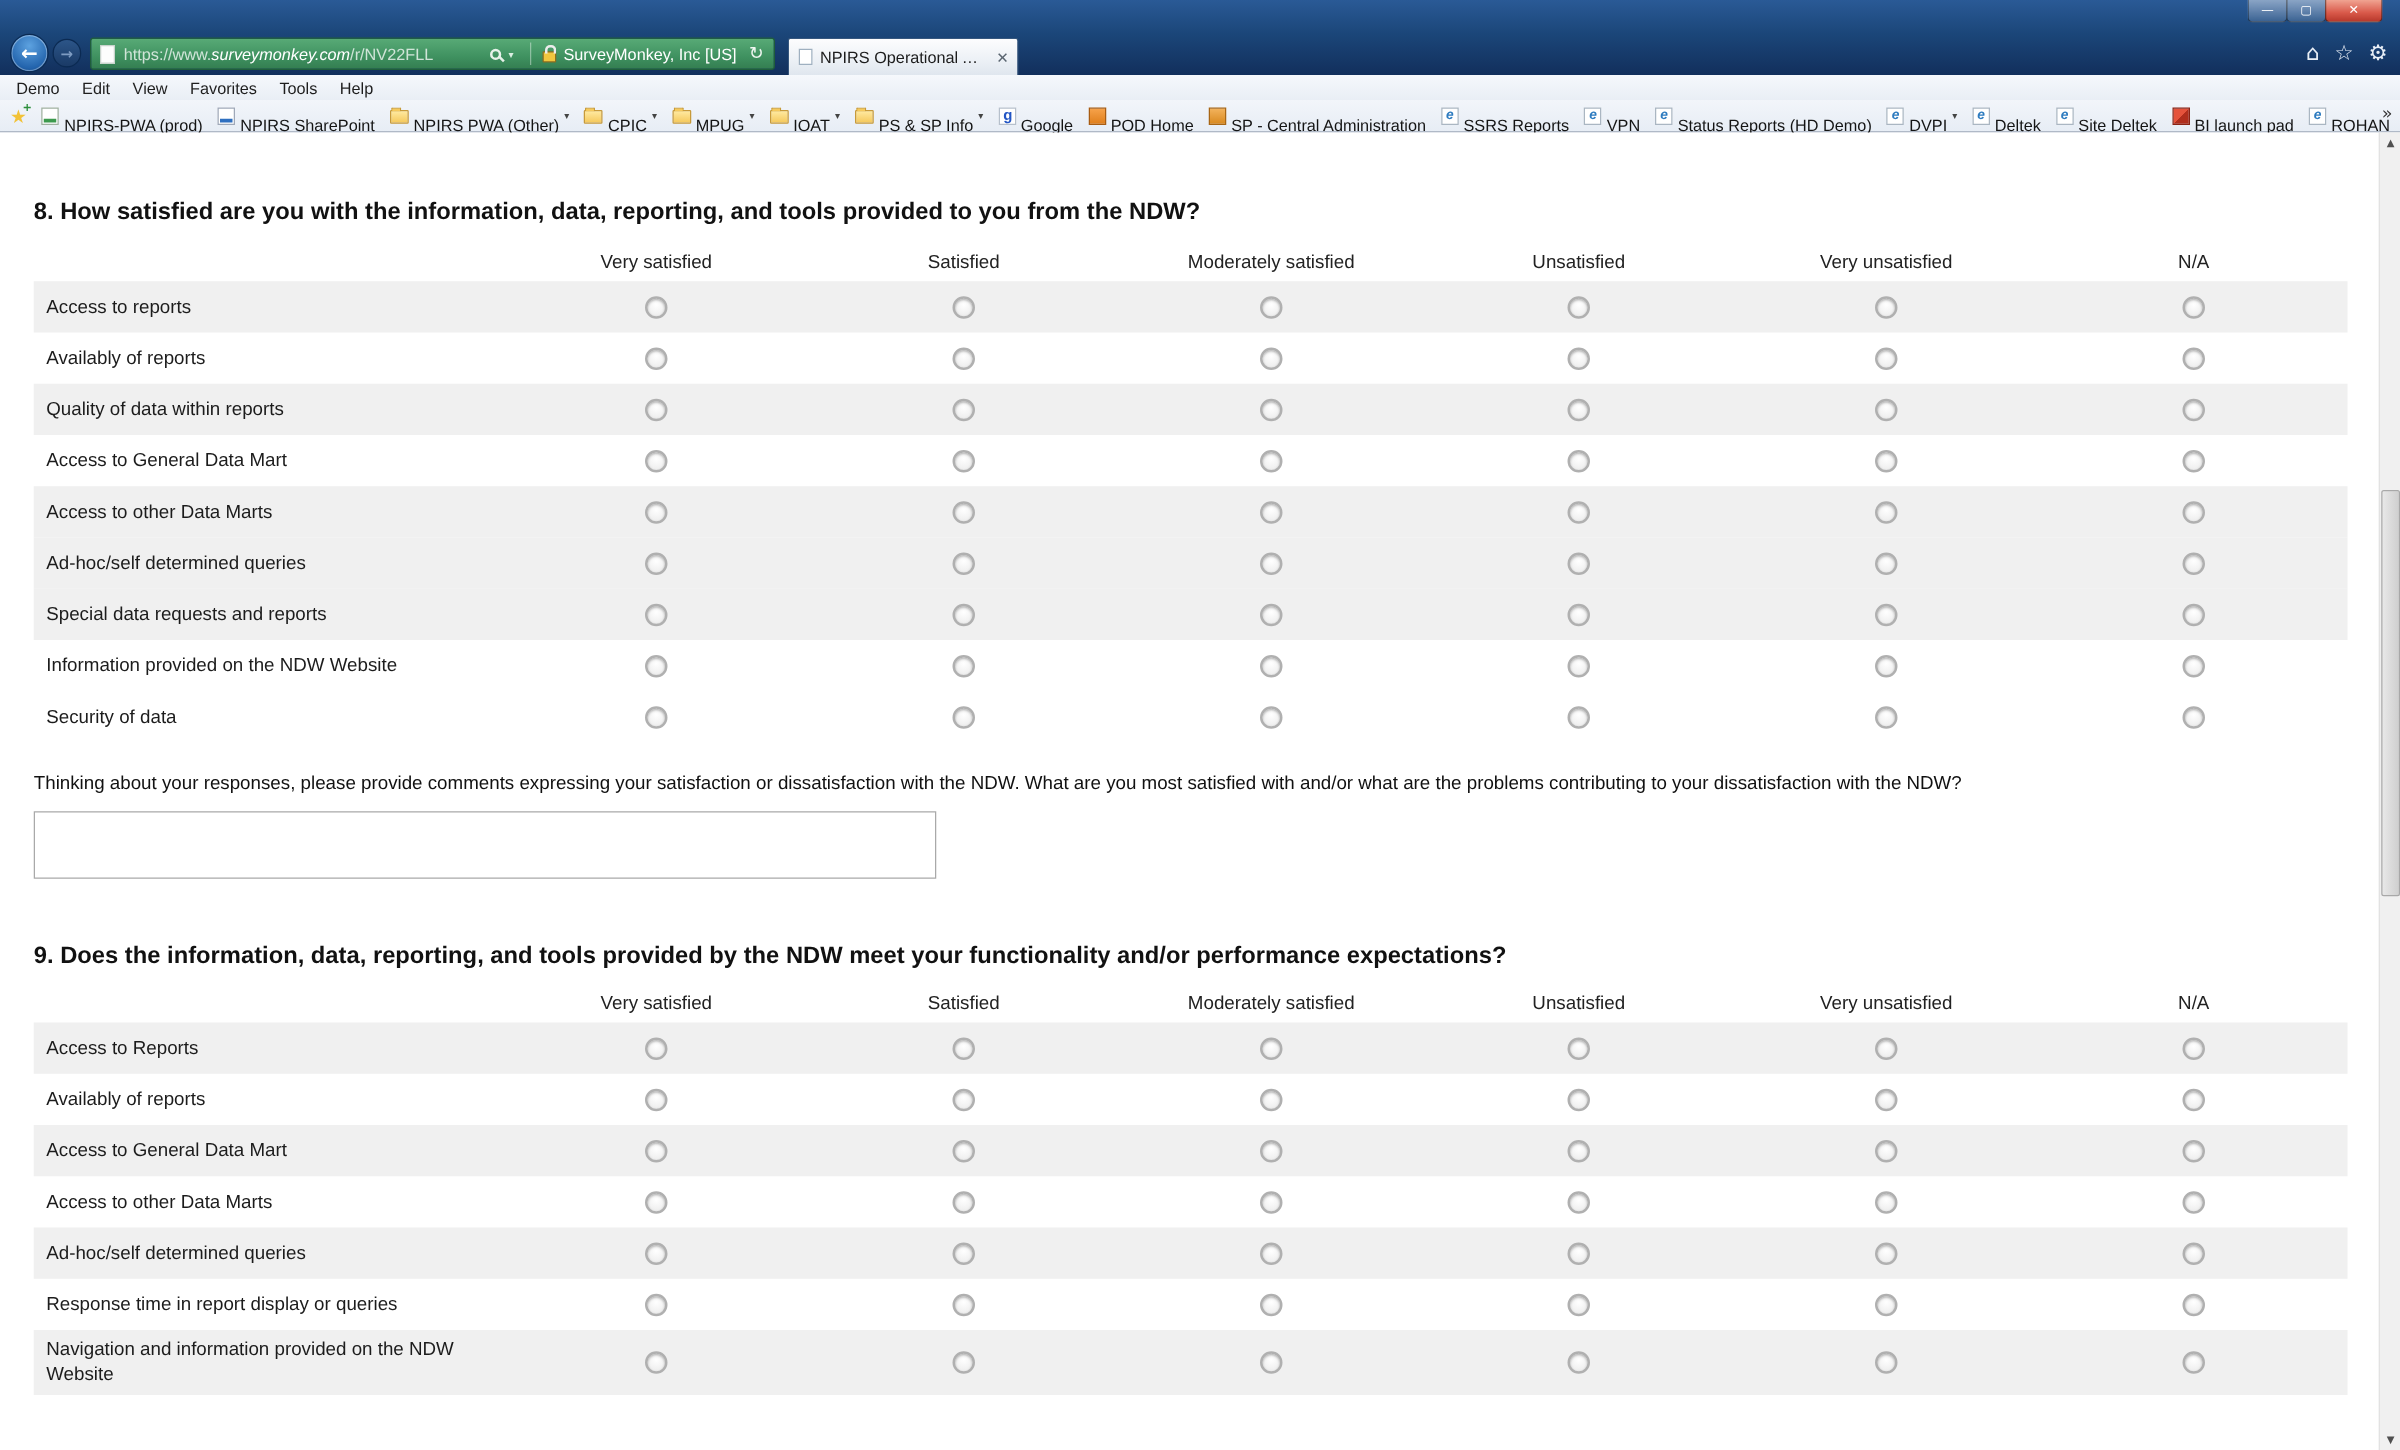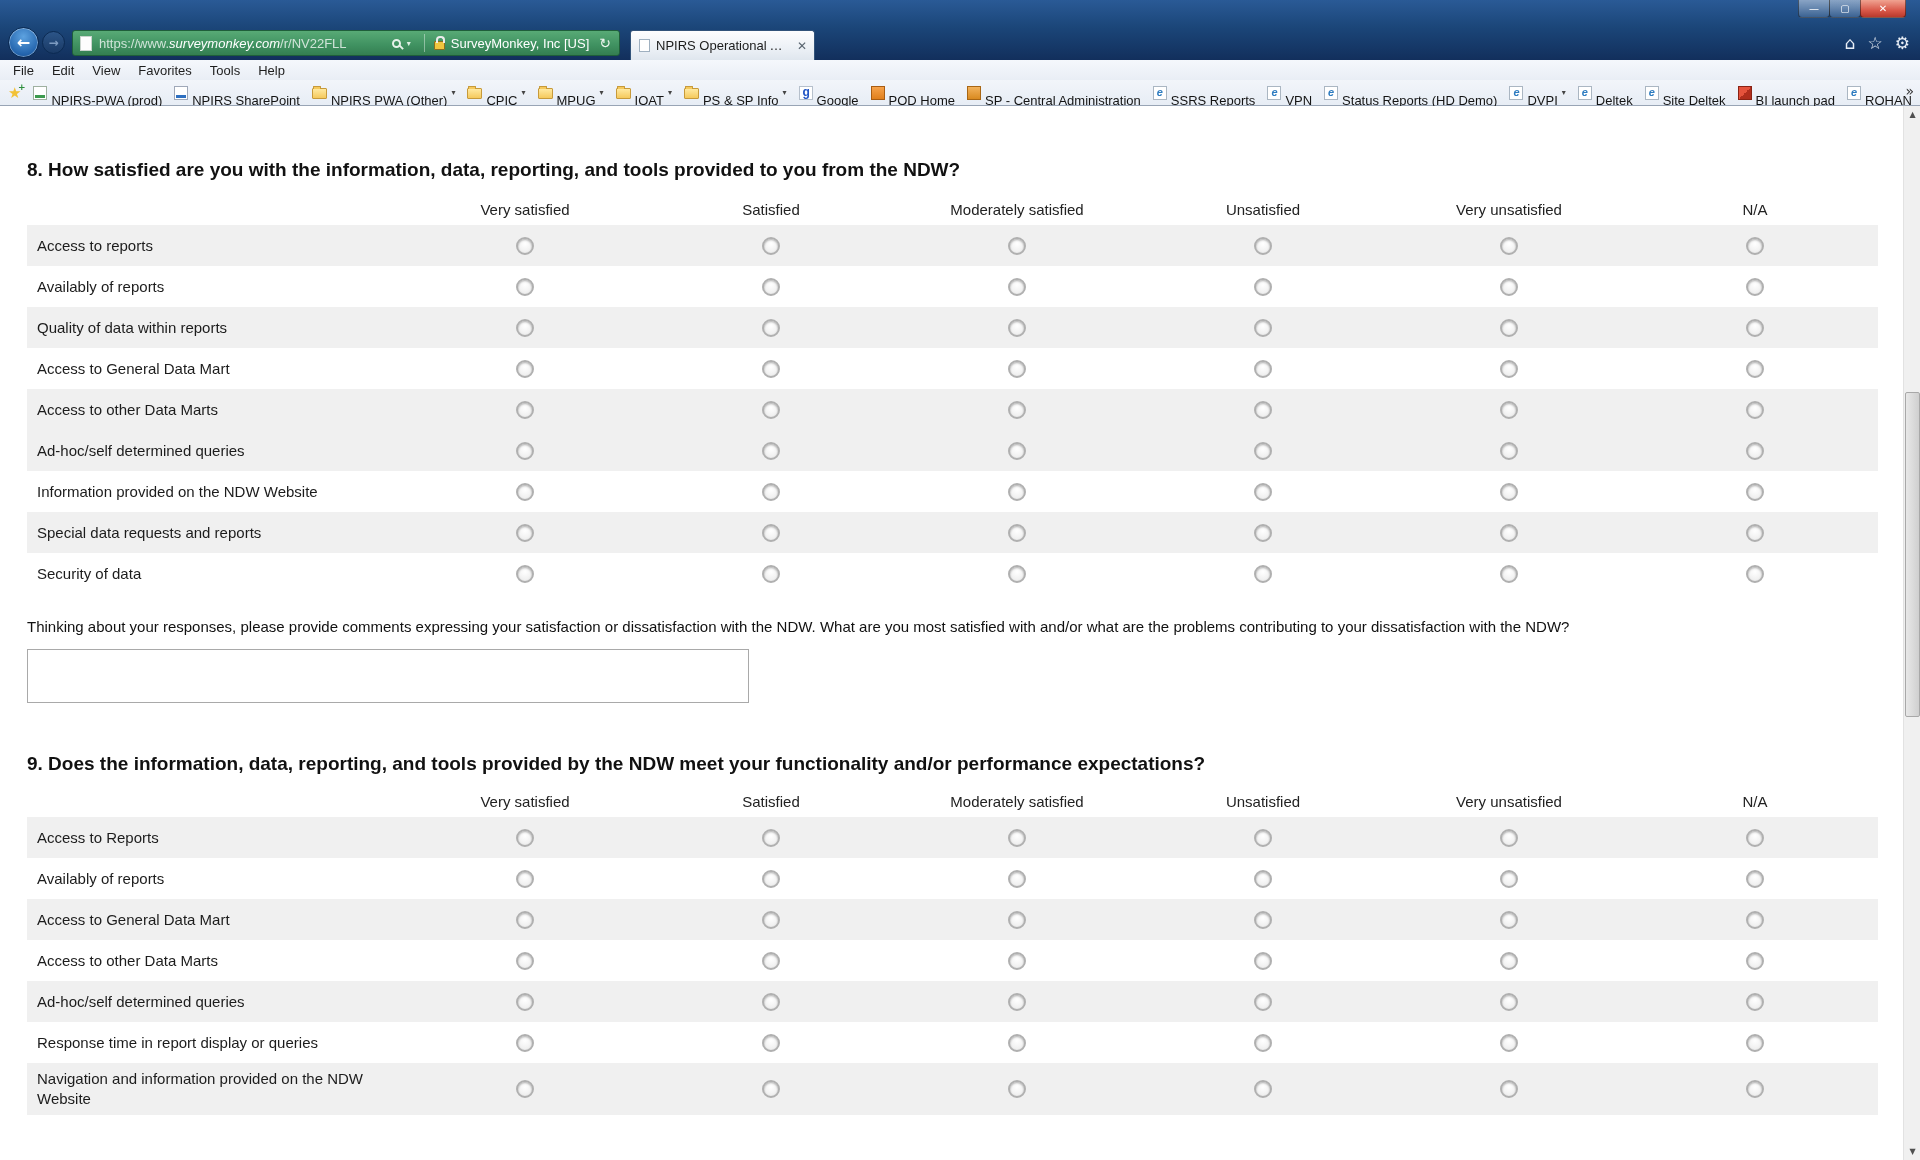--- a/index.html
+++ b/index.html
@@ -169,21 +169,21 @@
 
       <div class="nav-right">
         <span class="tool glyph">⌂</span>
         <span class="tool glyph">☆</span>
         <span class="tool glyph">⚙</span>
       </div>
     </div>
   </div>
 
   <div class="menu-bar">
-      <div class="menu-item">File</div>
+      <div class="menu-item">Demo</div>
       <div class="menu-item">Edit</div>
       <div class="menu-item">View</div>
       <div class="menu-item">Favorites</div>
       <div class="menu-item">Tools</div>
       <div class="menu-item">Help</div>
     </div>
 
   <div class="fav-bar">
     <span class="add-fav glyph">★</span>
     <div class="fav-items">
@@ -403,43 +403,43 @@
               <div class="radio-cell">
                 <span class="radio"></span>
               </div>
               <div class="radio-cell">
                 <span class="radio"></span>
               </div>
               <div class="radio-cell">
                 <span class="radio"></span>
               </div>
             </div>
+            <div class="matrix-row shaded">
+              <div class="row-label">Special data requests and reports</div>
+              <div class="radio-cell">
+                <span class="radio"></span>
+              </div>
+              <div class="radio-cell">
+                <span class="radio"></span>
+              </div>
+              <div class="radio-cell">
+                <span class="radio"></span>
+              </div>
+              <div class="radio-cell">
+                <span class="radio"></span>
+              </div>
+              <div class="radio-cell">
+                <span class="radio"></span>
+              </div>
+              <div class="radio-cell">
+                <span class="radio"></span>
+              </div>
+            </div>
             <div class="matrix-row">
               <div class="row-label">Information provided on the NDW Website</div>
-              <div class="radio-cell">
-                <span class="radio"></span>
-              </div>
-              <div class="radio-cell">
-                <span class="radio"></span>
-              </div>
-              <div class="radio-cell">
-                <span class="radio"></span>
-              </div>
-              <div class="radio-cell">
-                <span class="radio"></span>
-              </div>
-              <div class="radio-cell">
-                <span class="radio"></span>
-              </div>
-              <div class="radio-cell">
-                <span class="radio"></span>
-              </div>
-            </div>
-            <div class="matrix-row shaded">
-              <div class="row-label">Special data requests and reports</div>
               <div class="radio-cell">
                 <span class="radio"></span>
               </div>
               <div class="radio-cell">
                 <span class="radio"></span>
               </div>
               <div class="radio-cell">
                 <span class="radio"></span>
               </div>
               <div class="radio-cell">

